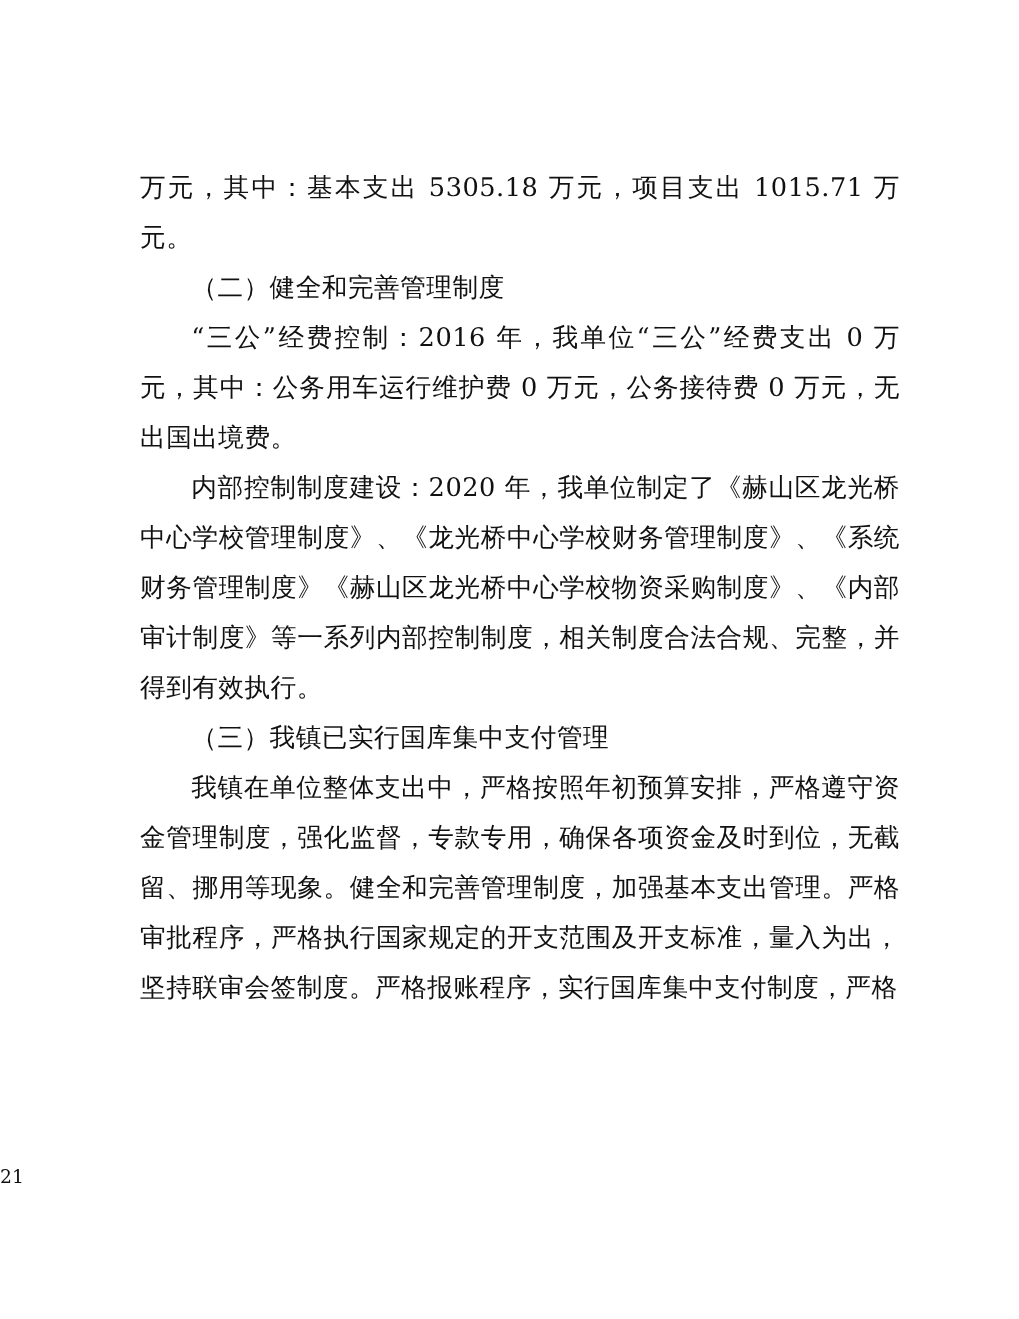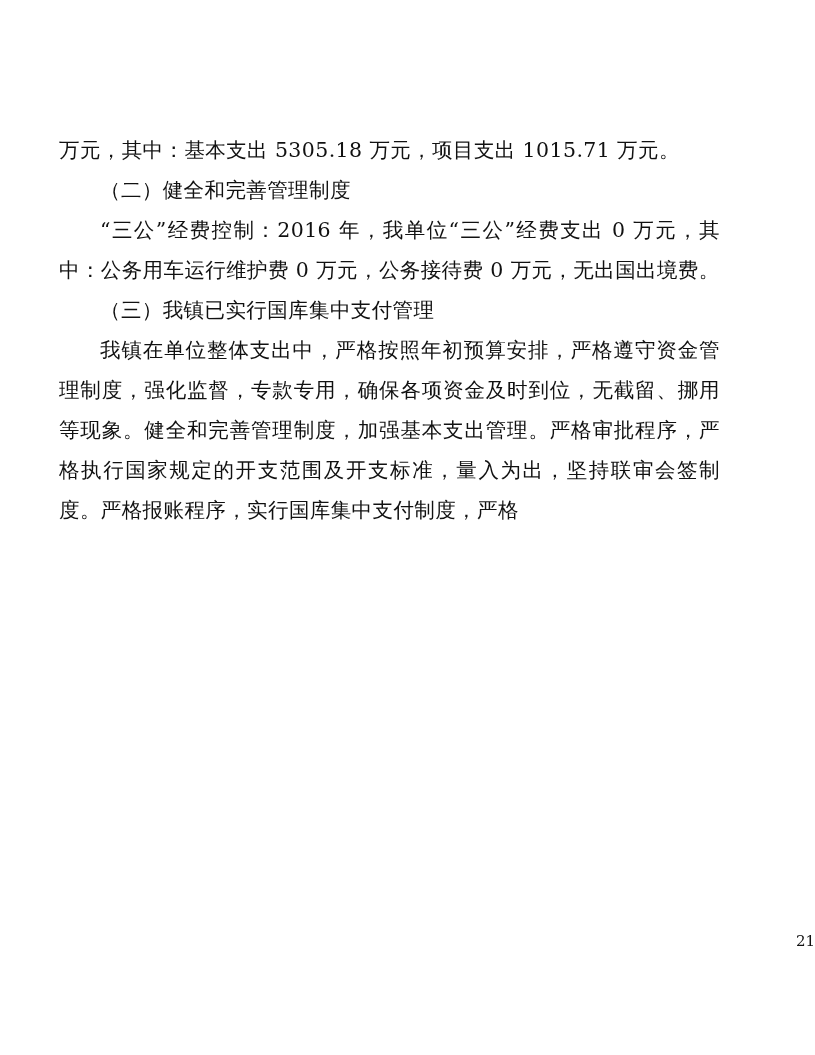--- a/index.html
+++ b/index.html
@@ -7,21 +7,21 @@
     padding: 0;
     background: #f0f0f0;
   }
   .page {
     width: 815px;
     height: 1055px;
     background: #ffffff;
     margin: 0 auto;
     position: relative;
     box-sizing: border-box;
-    padding: 130px 95px 40px 59px;
+    padding: 130px 95px 40px 112px;
     font-family: "DejaVu Serif", "Liberation Serif", serif;
     color: #111111;
   }
   .doc-body {
     font-size: 20.5px;
     line-height: 40px;
     text-align: justify;
     text-justify: inter-ideograph;
     letter-spacing: 0.4px;
   }
@@ -30,31 +30,32 @@
     padding: 0;
   }
   .para.indent {
     text-indent: 2em;
   }
   .page-number {
     position: absolute;
     left: 0;
     right: 0;
     bottom: 105px;
-    text-align: right;
+    text-align: left;
     font-size: 15px;
     font-family: "DejaVu Serif", "Liberation Serif", serif;
     color: #111111;
   }
 </style>
 </head>
 <body>
 
 <div class="page">
   <div class="doc-body">
     <p class="para">万元，其中：基本支出 5305.18 万元，项目支出 1015.71 万元。</p>
     <p class="para indent">（二）健全和完善管理制度</p>
     <p class="para indent">“三公”经费控制：2016 年，我单位“三公”经费支出 0 万元，其中：公务用车运行维护费 0 万元，公务接待费 0 万元，无出国出境费。</p>
+    <p class="para indent">内部控制制度建设：2020 年，我单位制定了《赫山区龙光桥中心学校管理制度》、《龙光桥中心学校财务管理制度》、《系统财务管理制度》《赫山区龙光桥中心学校物资采购制度》、《内部审计制度》等一系列内部控制制度，相关制度合法合规、完整，并得到有效执行。</p>
     <p class="para indent">（三）我镇已实行国库集中支付管理</p>
     <p class="para indent">我镇在单位整体支出中，严格按照年初预算安排，严格遵守资金管理制度，强化监督，专款专用，确保各项资金及时到位，无截留、挪用等现象。健全和完善管理制度，加强基本支出管理。严格审批程序，严格执行国家规定的开支范围及开支标准，量入为出，坚持联审会签制度。严格报账程序，实行国库集中支付制度，严格</p>
   </div>
   <div class="page-number">21</div>
 </div>
 
 </body></html>

